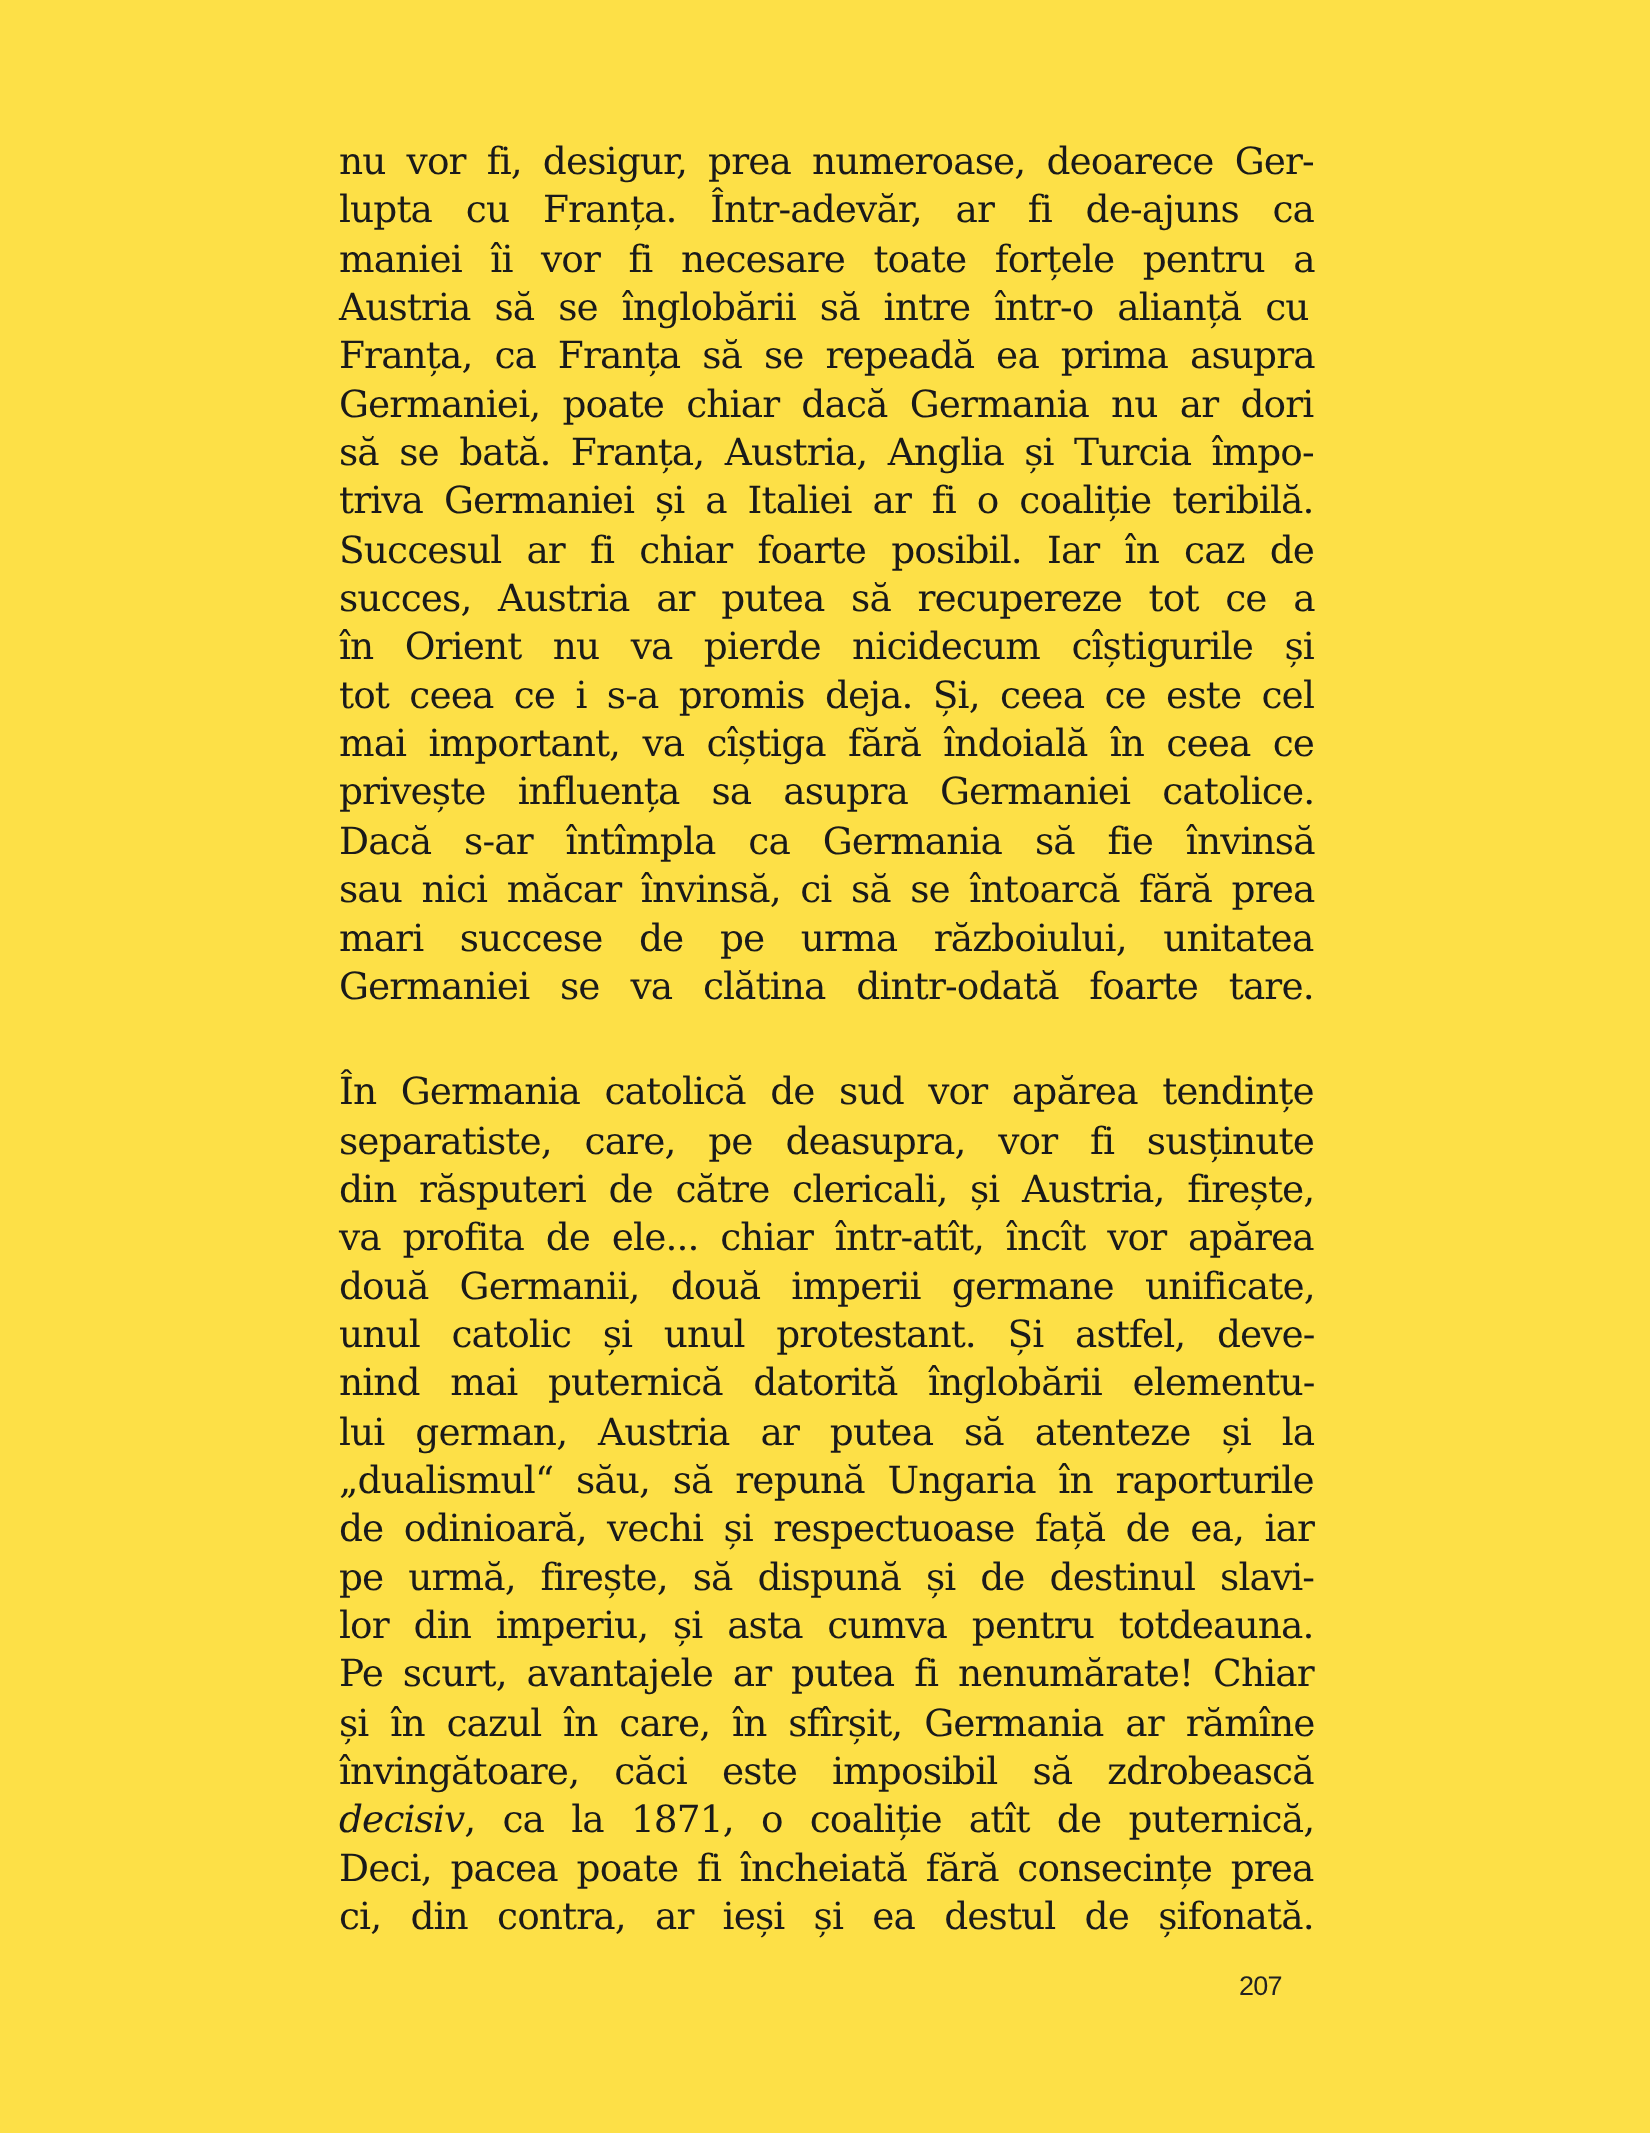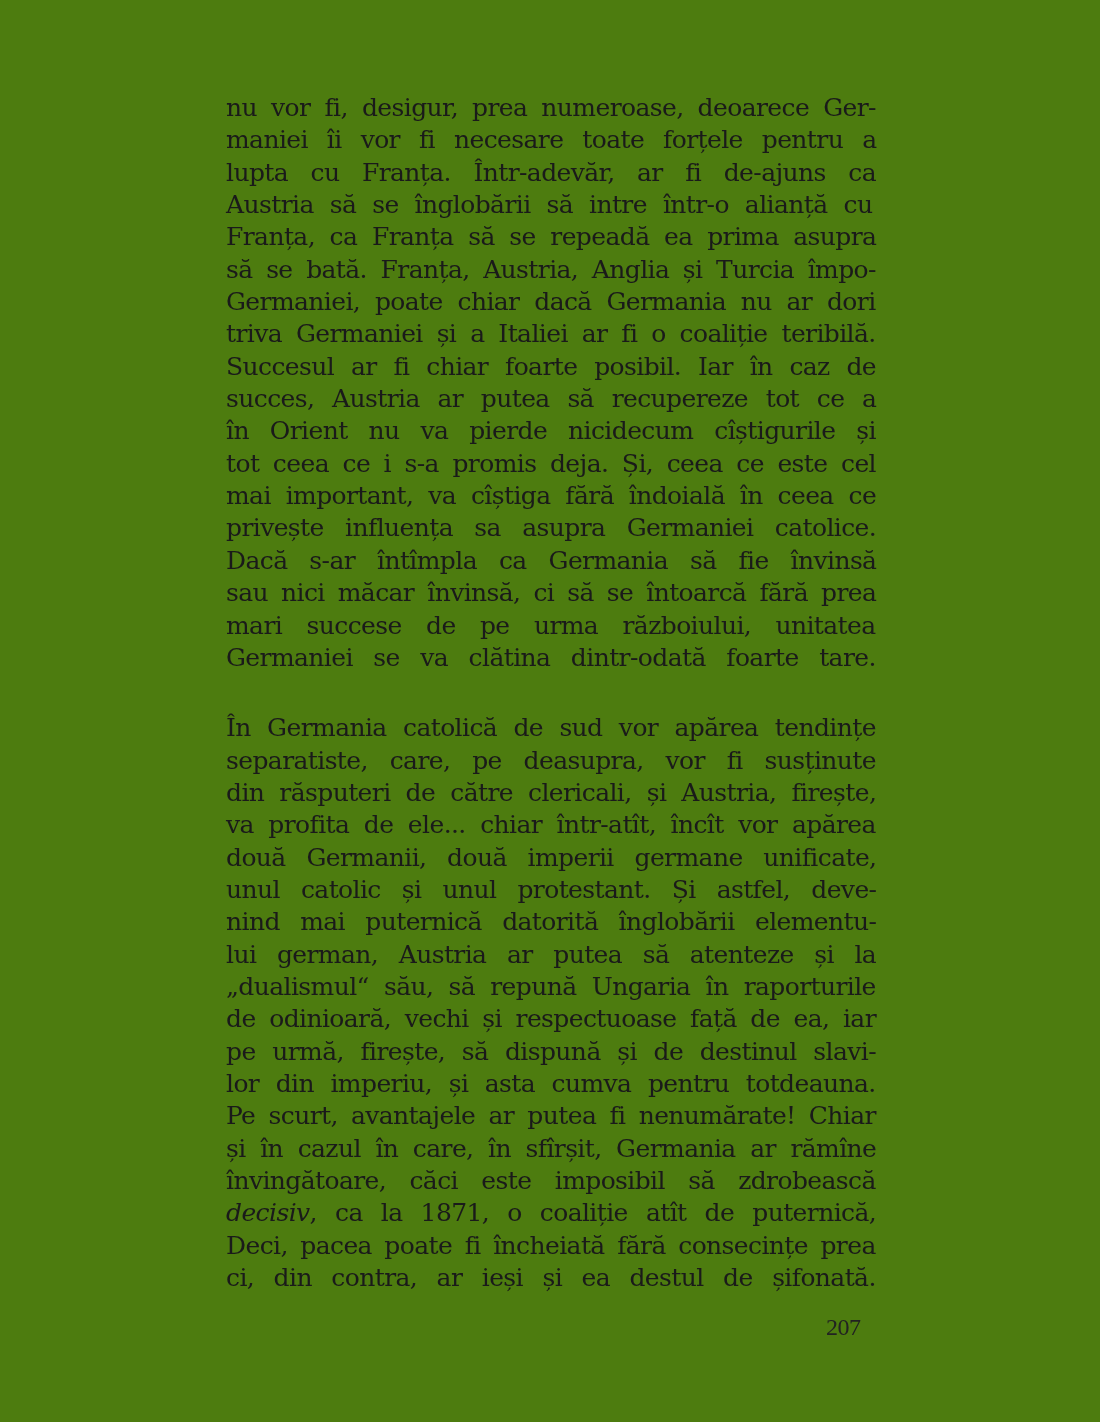--- a/index.html
+++ b/index.html
@@ -1,17 +1,17 @@
 <!DOCTYPE html>
 <html><head>
 <meta charset="utf-8">
 <style>
   html, body { margin: 0; padding: 0; background: #ffffff; }
   body { width: 1100px; height: 1422px; position: relative; overflow: hidden; }
-  .page { position: absolute; left: 0; top: 0; width: 1100px; height: 1422px; background: #4d7c0f; }
+  .page { position: absolute; left: 0; top: 0; width: 1100px; height: 1422px; background: #fde047; }
   .text-block {
     position: absolute;
     left: 226px;
     top: 92px;
     width: 650px;
     font-family: "DejaVu Serif", serif;
     font-size: 25px;
     line-height: 32.35px;
     color: #1a1a1a;
     letter-spacing: -0.6px;
@@ -24,38 +24,38 @@
     height: 32.35px;
     overflow: visible;
   }
   .line.last { text-align-last: justify; }
   .line em { }
   .line sup { font-size: 14px; line-height: 0; vertical-align: 10px; }
   .page-number {
     position: absolute;
     left: 826px;
     top: 1314px;
-    font-family: Liberation Serif, serif;
-    font-size: 24px;
+    font-family: Liberation Sans, sans-serif;
+    font-size: 18px;
     color: #222;
     letter-spacing: -0.5px;
   }
 </style>
 </head>
 <body>
 
 <div class="page">
   <div class="text-block">
     <span class="line" style="text-align: left; text-align-last: left; display: block; width: auto; word-spacing: 6.71429px;">nu vor fi, desigur, prea numeroase, deoarece Ger-</span>
+    <span class="line" style="text-align: left; text-align-last: left; display: block; width: auto; word-spacing: 15.1429px;">lupta cu Franța. Într-adevăr, ar fi de-ajuns ca</span>
     <span class="line" style="text-align: left; text-align-last: left; display: block; width: auto; word-spacing: 11.625px;">maniei îi vor fi necesare toate forțele pentru a</span>
-    <span class="line" style="text-align: left; text-align-last: left; display: block; width: auto; word-spacing: 15.1429px;">lupta cu Franța. Într-adevăr, ar fi de-ajuns ca</span>
     <span class="line" style="text-align: left; text-align-last: left; display: block; width: auto; word-spacing: 8.625px;">Austria să se înglobării să intre într-o alianță cu</span>
     <span class="line" style="text-align: left; text-align-last: left; display: block; width: auto; word-spacing: 7.25px;">Franța, ca Franța să se repeadă ea prima asupra</span>
+    <span class="line" style="text-align: left; text-align-last: left; display: block; width: auto; word-spacing: 7.42857px;">Germaniei, poate chiar dacă Germania nu ar dori</span>
     <span class="line" style="text-align: left; text-align-last: left; display: block; width: auto; word-spacing: 6.25px;">să se bată. Franța, Austria, Anglia și Turcia împo-</span>
-    <span class="line" style="text-align: left; text-align-last: left; display: block; width: auto; word-spacing: 7.42857px;">Germaniei, poate chiar dacă Germania nu ar dori</span>
     <span class="line" style="text-align: left; text-align-last: left; display: block; width: auto; word-spacing: 6.55556px;">triva Germaniei și a Italiei ar fi o coaliție teribilă.</span>
     <span class="line" style="text-align: left; text-align-last: left; display: block; width: auto; word-spacing: 9.44444px;">Succesul ar fi chiar foarte posibil. Iar în caz de</span>
     <span class="line" style="text-align: left; text-align-last: left; display: block; width: auto; word-spacing: 10.375px;">succes, Austria ar putea să recupereze tot ce a</span>
     <span class="line" style="text-align: left; text-align-last: left; display: block; width: auto; word-spacing: 13.5714px;">în Orient nu va pierde nicidecum cîștigurile și</span>
     <span class="line" style="text-align: left; text-align-last: left; display: block; width: auto; word-spacing: 6.18182px;">tot ceea ce i s-a promis deja. Și, ceea ce este cel</span>
     <span class="line" style="text-align: left; text-align-last: left; display: block; width: auto; word-spacing: 7.5px;">mai important, va cîștiga fără îndoială în ceea ce</span>
     <span class="line" style="text-align: left; text-align-last: left; display: block; width: auto; word-spacing: 14px;">privește influența sa asupra Germaniei catolice.</span>
     <span class="line" style="text-align: left; text-align-last: left; display: block; width: auto; word-spacing: 14.5714px;">Dacă s-ar întîmpla ca Germania să fie învinsă</span>
     <span class="line" style="text-align: left; text-align-last: left; display: block; width: auto; word-spacing: 5.66667px;">sau nici măcar învinsă, ci să se întoarcă fără prea</span>
     <span class="line" style="text-align: left; text-align-last: left; display: block; width: auto; word-spacing: 17px;">mari succese de pe urma războiului, unitatea</span>

